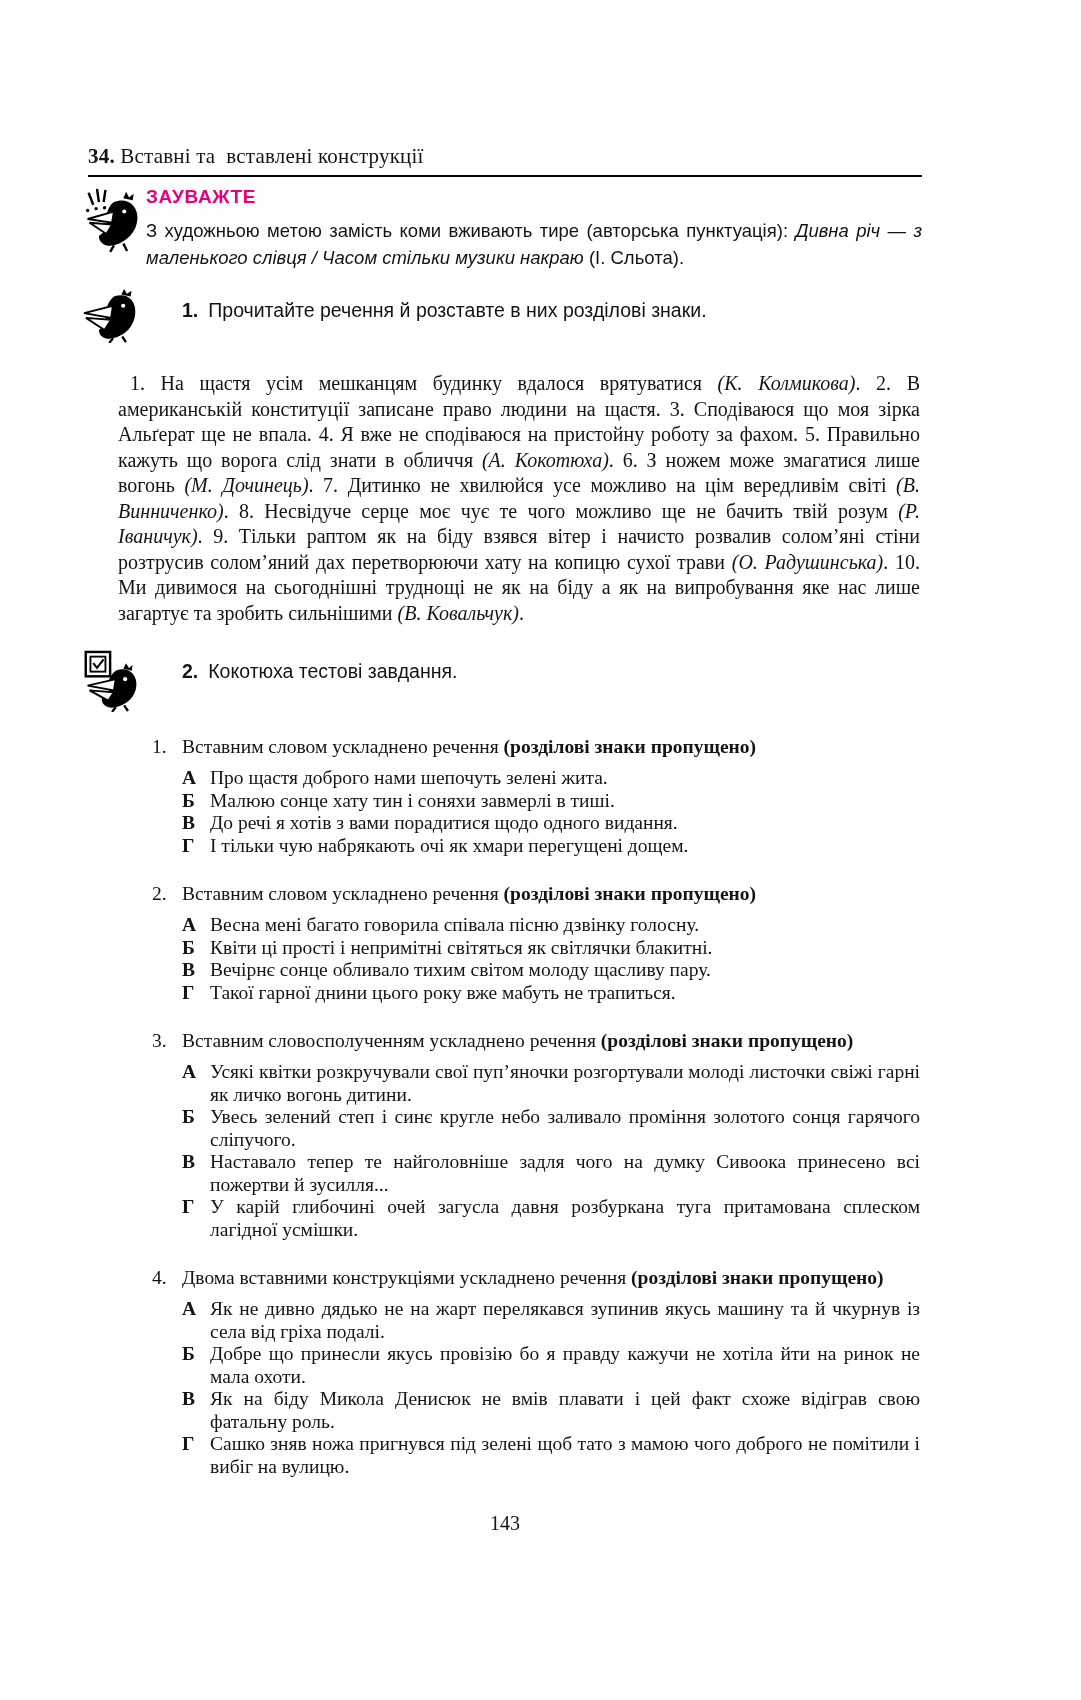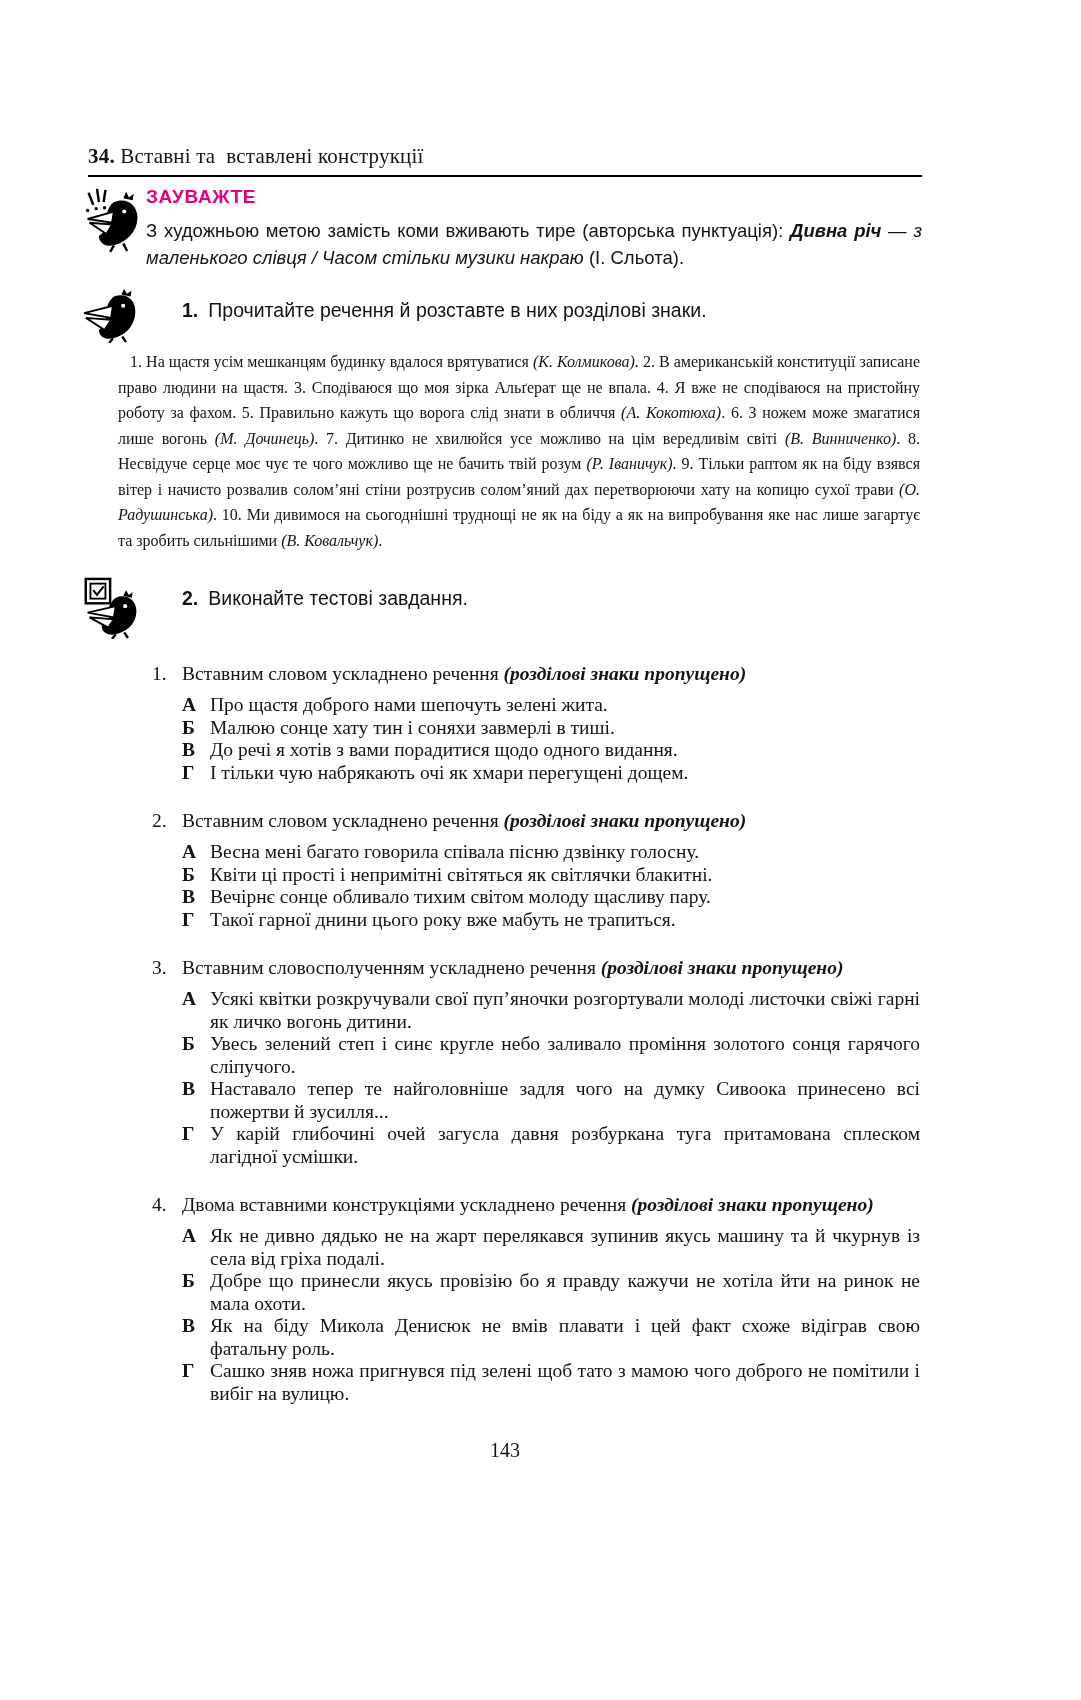--- a/index.html
+++ b/index.html
@@ -34,29 +34,29 @@
 
   .task-row { margin-top:18px;gap:36px; }
   .task-line {
     flex:1; font-family:"Liberation Sans", sans-serif;
     font-size:19.5px; line-height:26px; padding-top:8px;
   }
   .task-num { font-weight:bold; margin-right:10px; }
   .task-row.second { margin-top:24px; }
 
   .exercise-par {
-    margin:6px 0 0 30px; width:802px; text-align:justify;
-    font-size:16px; line-height:25.5px; text-indent:12px;
+    margin:28px 0 0 30px; width:802px; text-align:justify;
+    font-size:20px; line-height:25.5px; text-indent:12px;
   }
 
   .questions { margin:24px 0 0 64px; }
   .question { margin-bottom:26px; }
   .q-head { display:flex; font-size:19.5px; line-height:22px; margin-bottom:9px; }
   .q-num { width:30px; flex:none; }
-  .q-note { font-style:italic; font-weight:700; }
+  .q-note { font-weight:700; }
   .options { margin-left:30px; }
   .option { display:flex; font-size:19.5px; line-height:22.5px; }
   .opt-letter { width:28px; flex:none; font-weight:bold; }
   .opt-text { flex:1; max-width:710px; text-align:justify; }
 
   .pagenum {
     margin-top:34px; width:834px; text-align:center;
     font-size:20px;
   }
 </style>
@@ -78,21 +78,21 @@
         <path d="M44 14 l3 -7 3 6 5 -4 -1 7 z" fill="#000"></path>
         <path d="M34 18 C48 12 60 22 59 36 C58 50 48 60 34 64 C26 66 18 62 18 54 L28 46 C24 36 26 24 34 18 Z" fill="#000"></path>
         <path d="M6 36 L34 28 L32 40 Z" fill="#fff" stroke="#000" stroke-width="2"></path>
         <path d="M8 40 L32 42 L26 52 Z" fill="#fff" stroke="#000" stroke-width="2"></path>
         <circle cx="45" cy="28" r="2.2" fill="#fff"></circle>
         <path d="M34 64 L30 71 M44 62 L48 70" stroke="#000" stroke-width="2.6" fill="none"></path>
       </svg>
     </div>
     <div class="notice-body">
       <div class="notice-label" style="color: rgb(229, 0, 125);">ЗАУВАЖТЕ</div>
-      <div class="notice-text"><span>З художньою метою замість коми вживають тире (авторська пунктуація): </span><span style="font-style: italic; font-weight: bold;">Дивна річ</span><span style="font-style: italic;"> — з маленького слівця / Часом стільки музики накраю</span><span> (І. Сльота).</span></div>
+      <div class="notice-text"><span>З художньою метою замість коми вживають тире (авторська пунктуація): </span><span style="font-style: italic; font-weight: normal;">Дивна річ</span><span style="font-style: italic;"> — з маленького слівця / Часом стільки музики накраю</span><span> (І. Сльота).</span></div>
     </div>
   </div>
 
   <div class="row task-row">
     <div class="icon-col">
       <svg width="60" height="54" viewBox="0 0 64 58">
         <path d="M42 6 l3 -6 3 5 5 -3 -1 6 z" fill="#000"></path>
         <path d="M34 8 C48 3 58 12 57 26 C56 40 46 50 33 53 C25 55 18 51 18 44 L27 37 C23 28 26 14 34 8 Z" fill="#000"></path>
         <path d="M2 26 L33 18 L31 31 Z" fill="#fff" stroke="#000" stroke-width="2"></path>
         <path d="M4 31 L31 33 L24 44 Z" fill="#fff" stroke="#000" stroke-width="2"></path>
@@ -112,21 +112,21 @@
         <rect x="9" y="7" width="16" height="16" fill="#fff" stroke="#000" stroke-width="2"></rect>
         <path d="M12 14 l4 5 7 -9" stroke="#000" stroke-width="2.2" fill="none"></path>
         <path d="M44 20 l3 -6 3 5 4 -3 -1 6 z" fill="#000"></path>
         <path d="M36 22 C49 17 59 26 58 38 C57 50 48 58 36 61 C28 63 21 59 21 52 L30 46 C26 38 28 28 36 22 Z" fill="#000"></path>
         <path d="M6 38 L36 31 L34 43 Z" fill="#fff" stroke="#000" stroke-width="2"></path>
         <path d="M8 43 L34 45 L28 54 Z" fill="#fff" stroke="#000" stroke-width="2"></path>
         <circle cx="46" cy="31" r="2.2" fill="#fff"></circle>
         <path d="M36 61 L32 66 M45 59 L49 65" stroke="#000" stroke-width="2.5" fill="none"></path>
       </svg>
     </div>
-    <div class="task-line"><span class="task-num">2.</span><span>Виконайте тестові завдання.</span></div>
+    <div class="task-line"><span class="task-num">2.</span><span>Кокотюха тестові завдання.</span></div>
   </div>
 
   <div class="questions">
 
     <div class="question">
       <div class="q-head">
           <span class="q-num">1.</span>
           <span class="q-stem"><span>Вставним словом ускладнено речення </span><span class="q-note">(розділові знаки пропущено)</span></span>
         </div>
       <div class="options">

